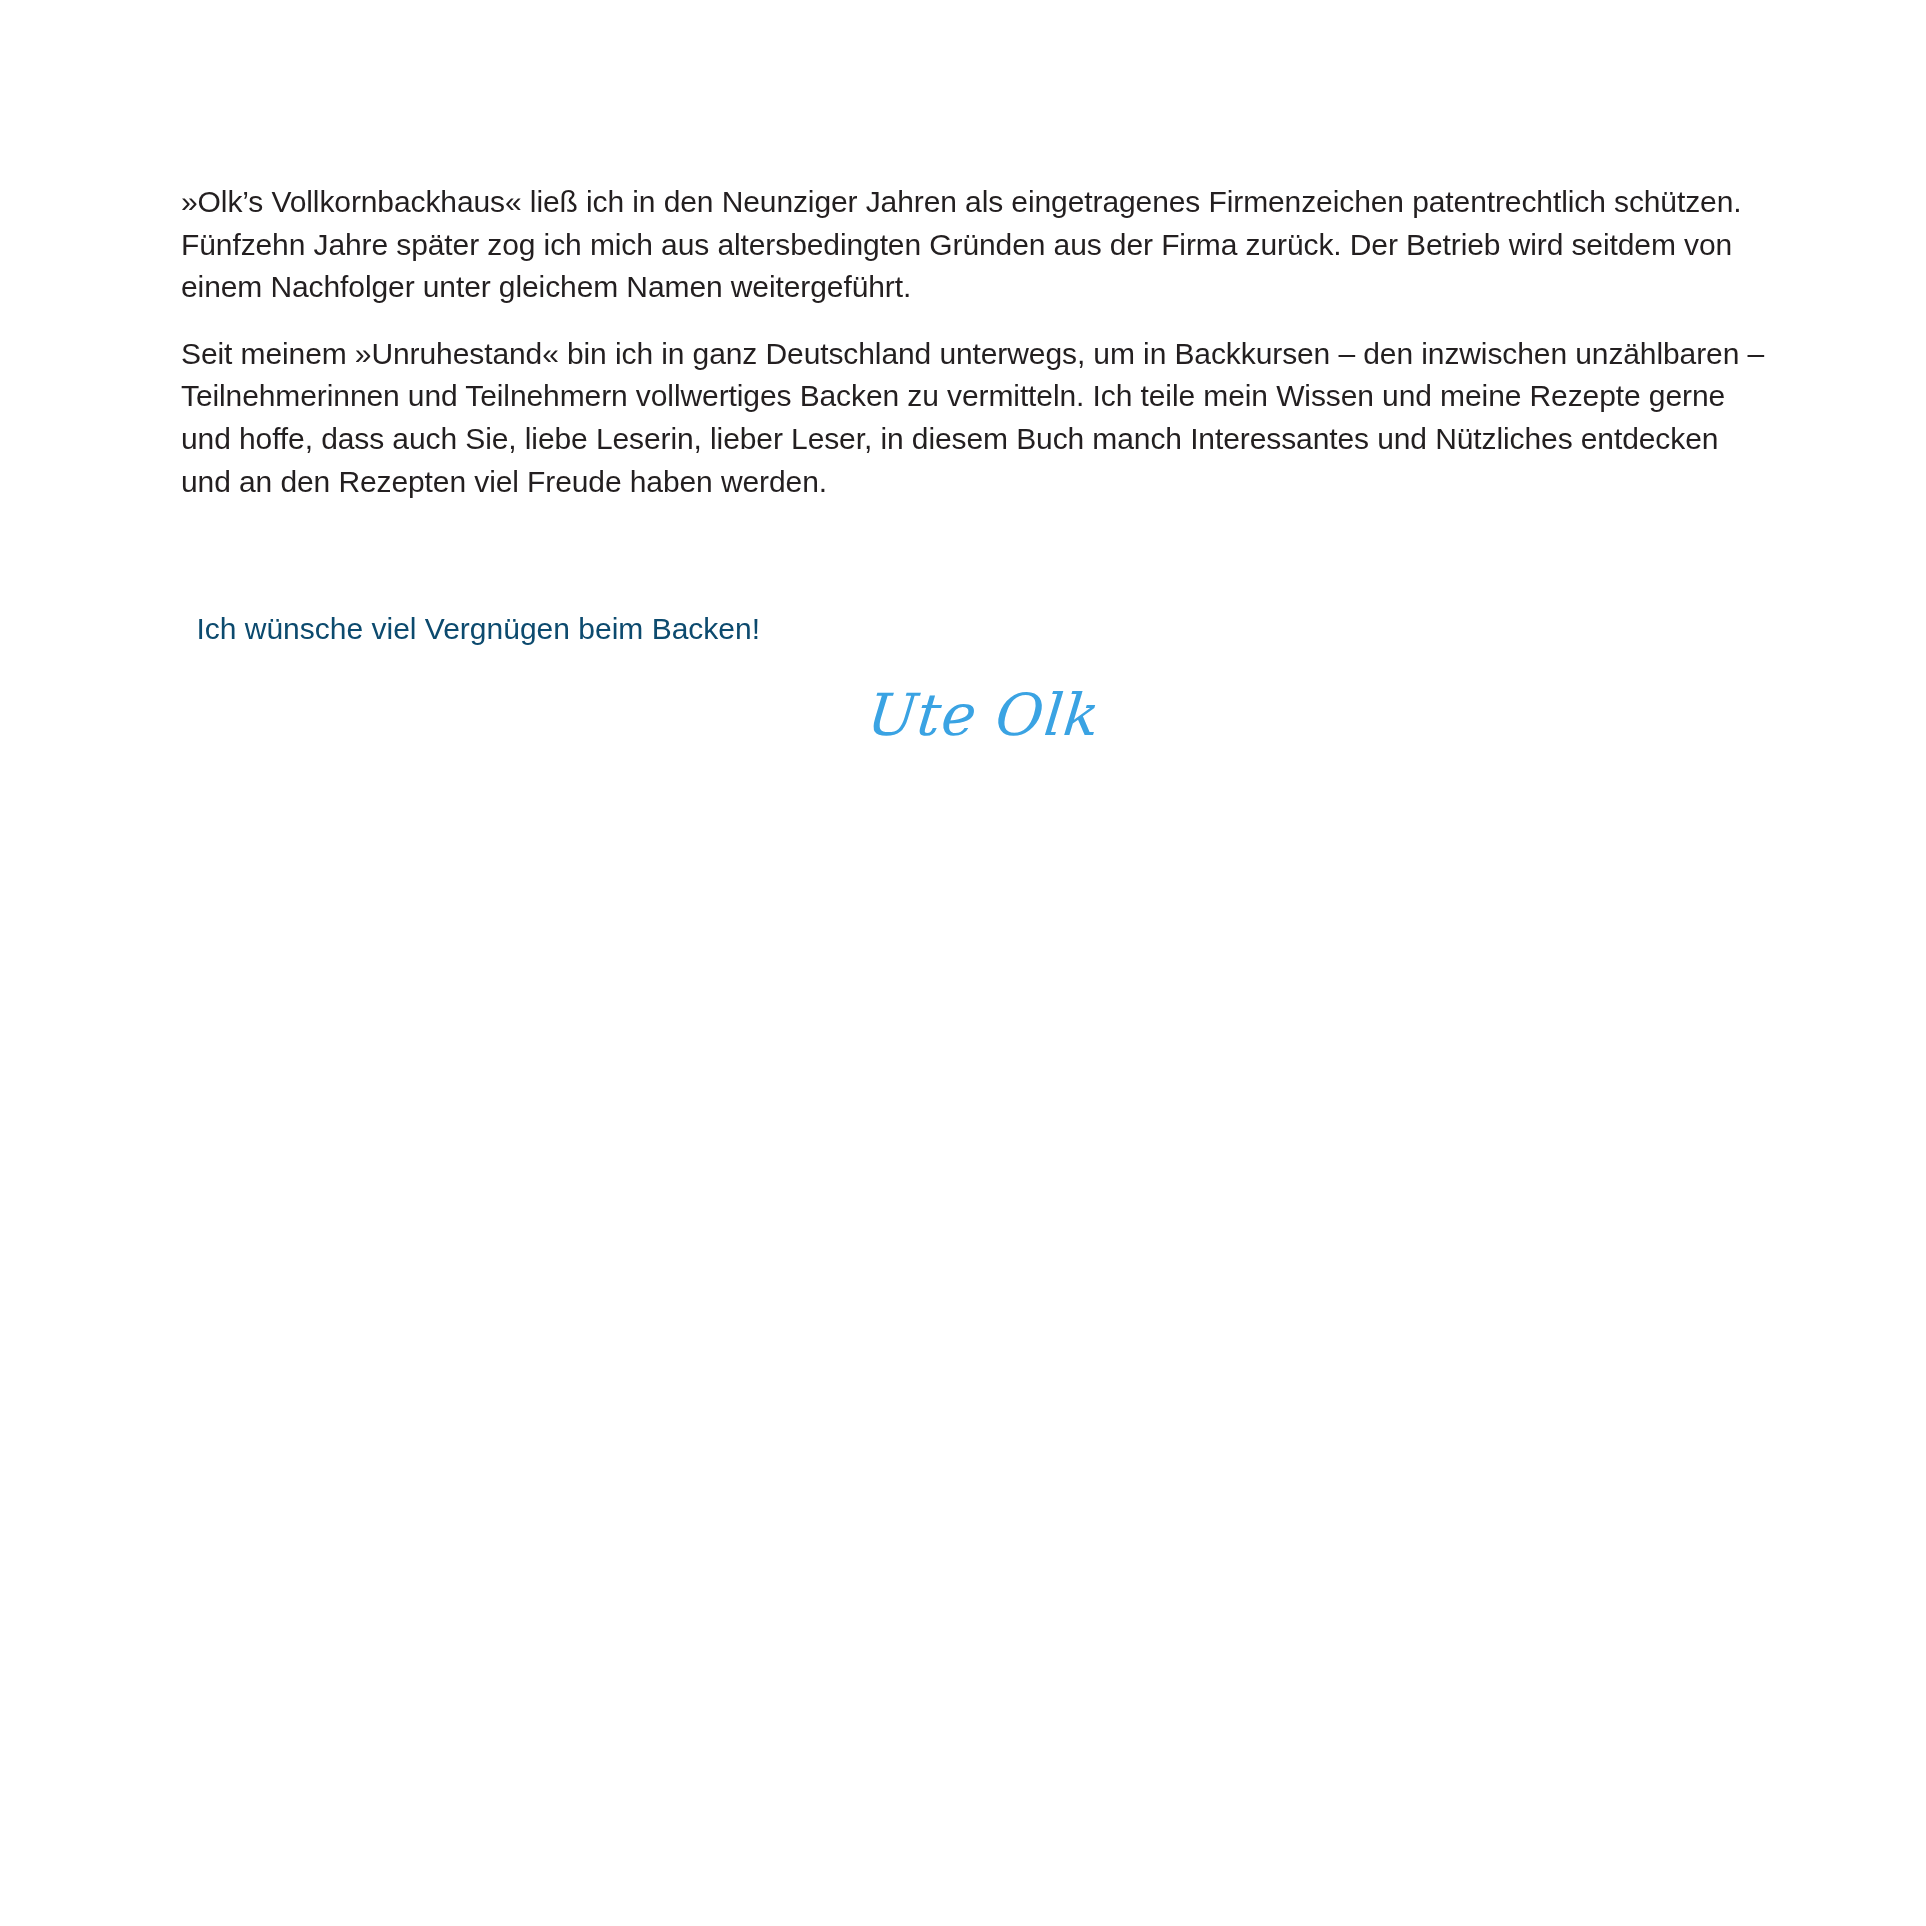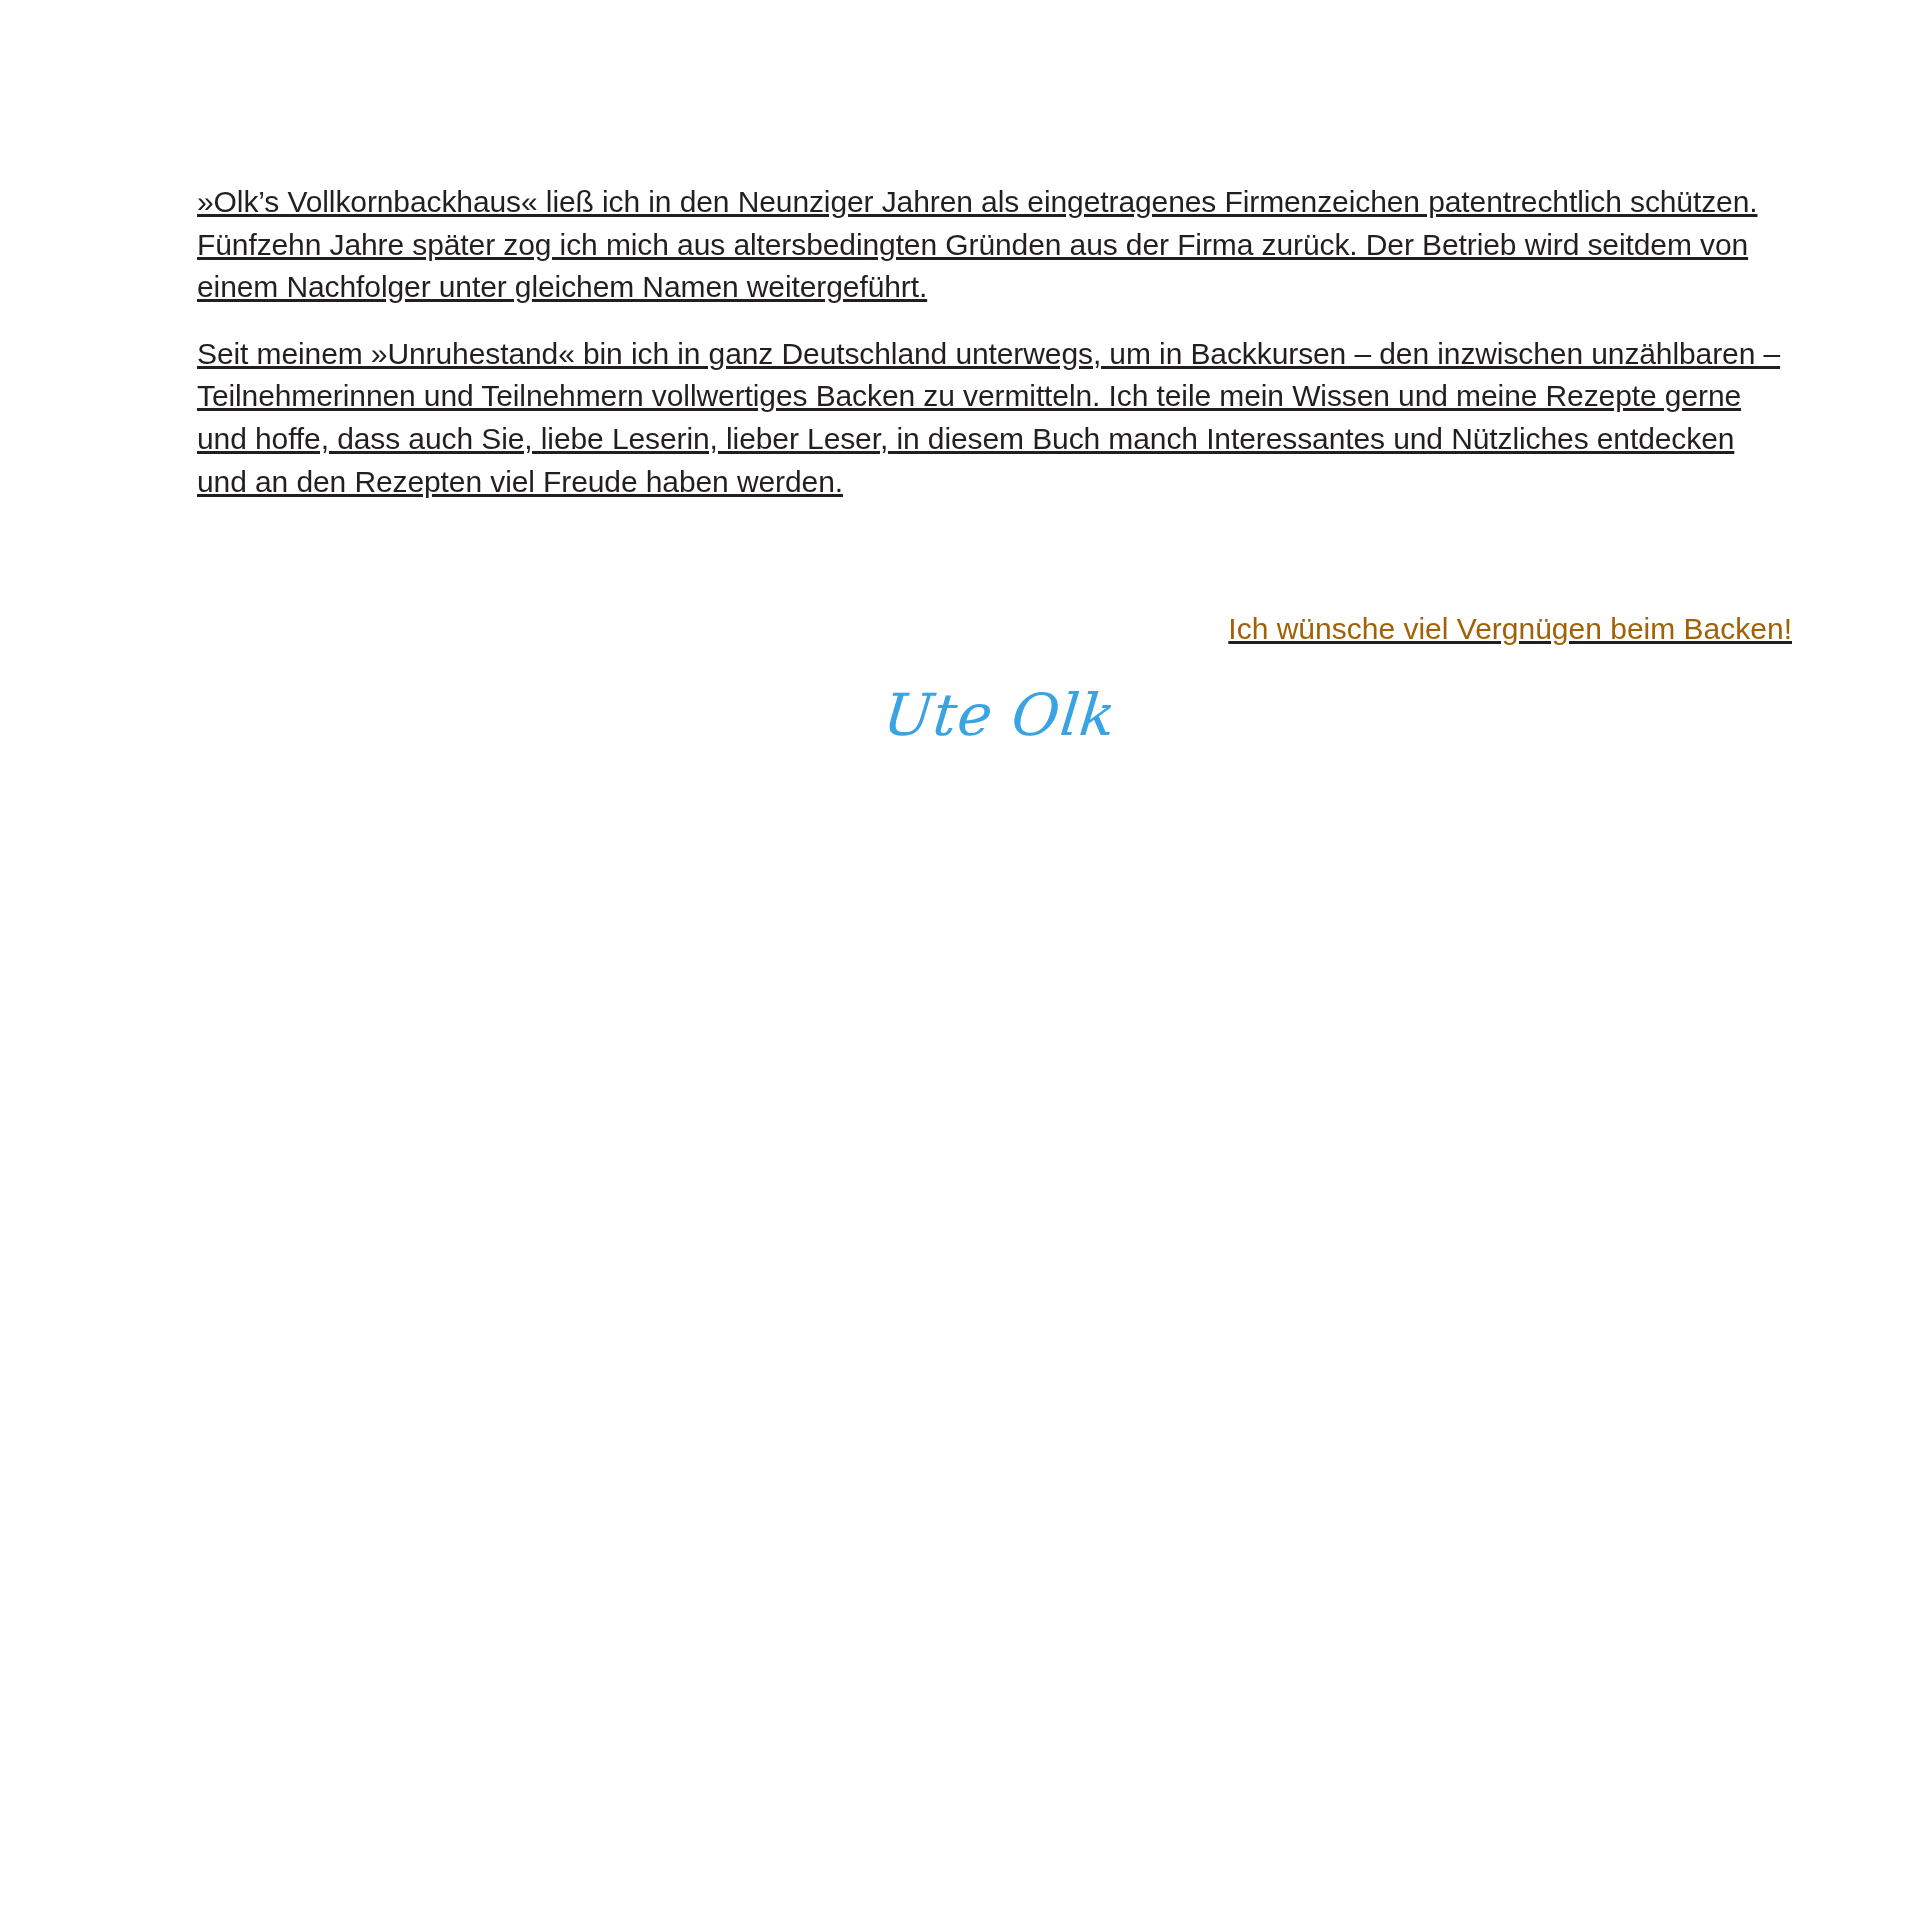--- a/index.html
+++ b/index.html
@@ -19,48 +19,47 @@
   }
 
   .page {
     position: absolute;
     inset: 0;
     background: #ffffff;
   }
 
   .content {
     position: absolute;
-    left: 197px;
+    left: 181px;
     top: 181px;
     width: 1595px;
-    text-decoration: underline;
   }
 
   p.body-para {
     margin: 0 0 24px 0;
     font-size: 30px;
     line-height: 1.42;
     letter-spacing: -0.1px;
     color: #231f20;
     text-align: left;
   }
 
   p.body-para:last-of-type {
     margin-bottom: 18px;
   }
 
   .spacer-block {
     height: 87px;
   }
 
   .closing {
-    text-align: right;
+    text-align: left;
     font-size: 30px;
     line-height: 1.42;
-    color: #a16207;
+    color: #0c4a6e;
     padding-left: 15.4px;
   }
 
   .signature-wrap {
     text-align: center;
     margin-top: 35px;
     padding-left: 11.6px;
   }
 
   .signature {

